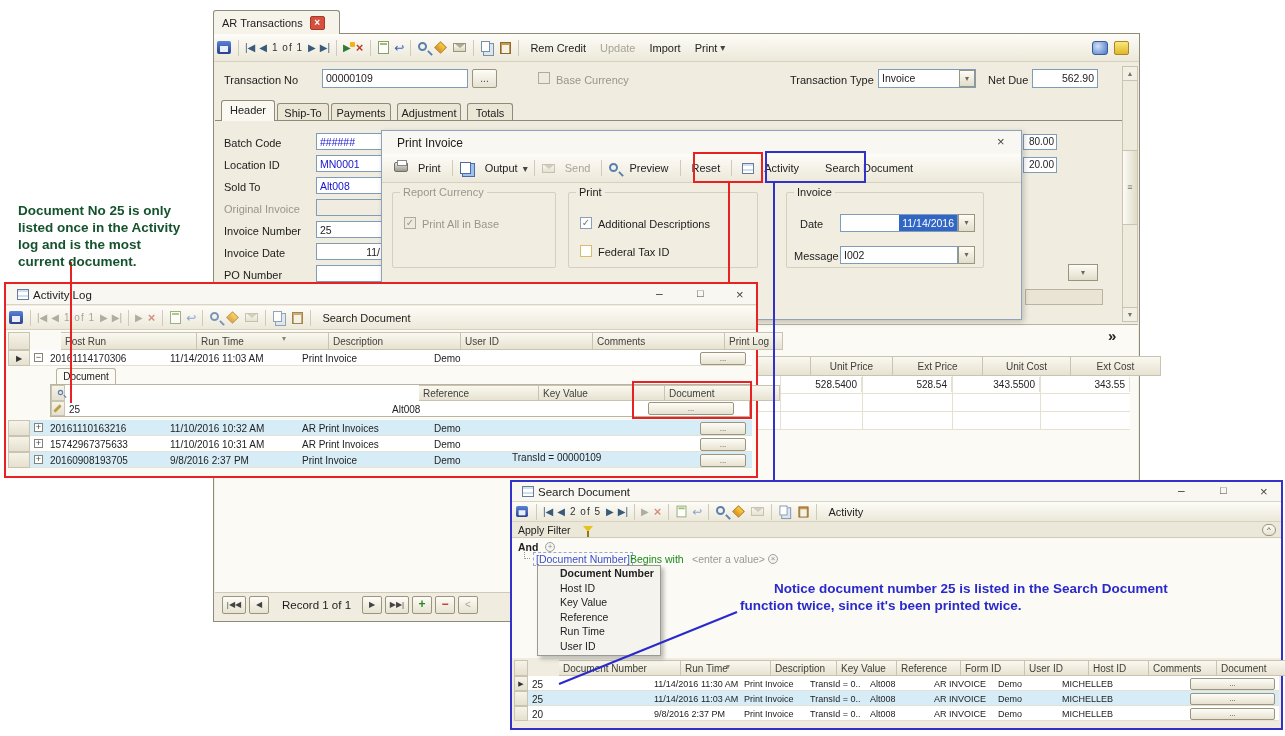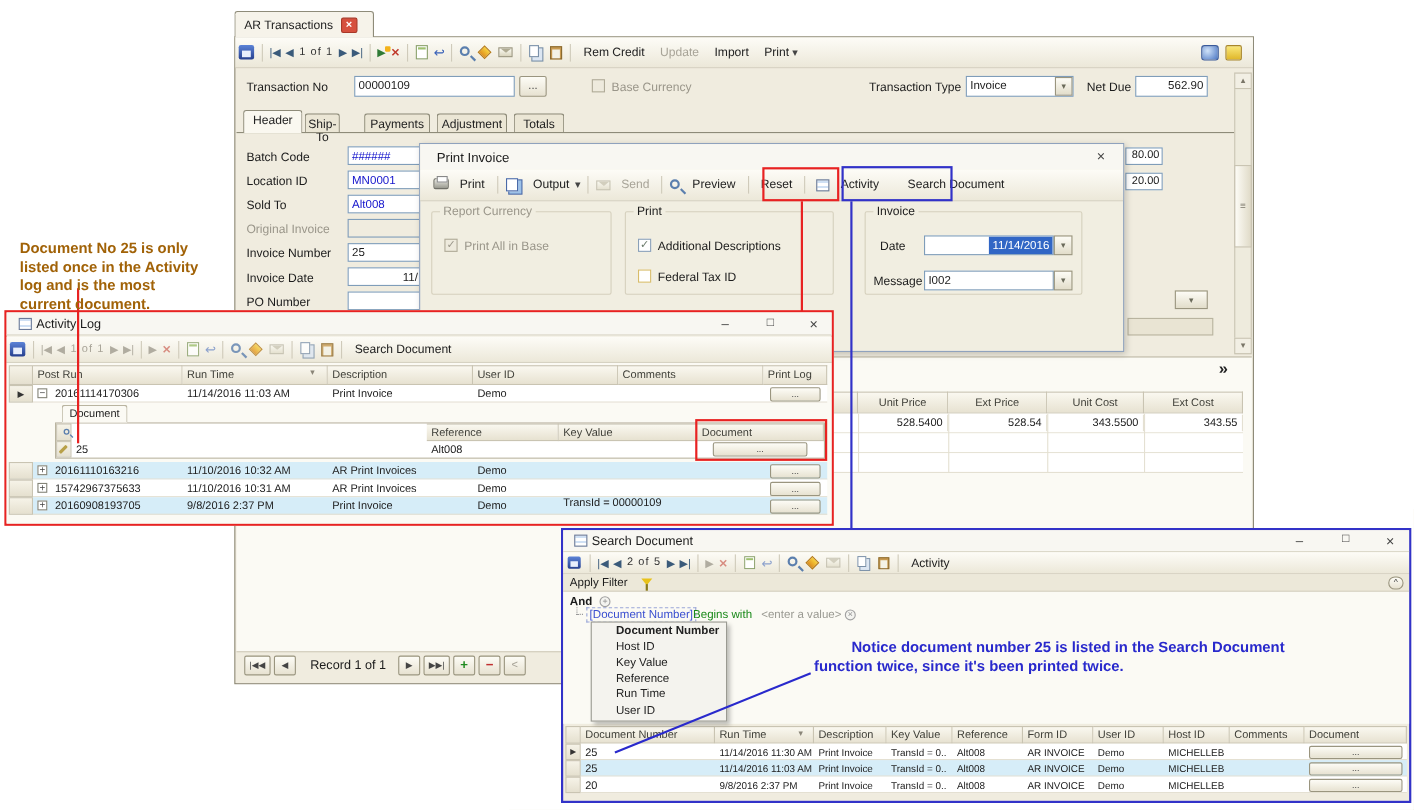--- a/index.html
+++ b/index.html
@@ -59,32 +59,32 @@
   .cb { position:absolute; width:12px; height:12px; background:#fff; border:1px solid #8aa0b8; font-size:10px; line-height:10px; text-align:center; color:#5a7a5a; }
   .cb.dis { background:#eeeadd; border-color:#b0ab98; color:#9a968a; }
   .lbl { position:absolute; font-size:11px; color:#1c1c1c; white-space:nowrap; }
   .lbl.dim { color:#9a968a; }
 
   
   .tab { position:absolute; background:#ebe6d5; border:1px solid #8e8b79; border-bottom:none; border-radius:3px 3px 0 0; font-size:11px; text-align:center; padding-top:3px; color:#222; }
   .tab.active { background:#faf8f0; z-index:2; }
 
   
-  .ghead { position:absolute; background:linear-gradient(#faf8f0,#e7e2d1); border:1px solid #c9c4b2; border-left:none; font-size:10px; color:#3f3f38; display:flex; align-items:center; padding:0 4px; white-space:nowrap; overflow:hidden; }
+  .ghead { position:absolute; background:linear-gradient(#faf8f0,#e7e2d1); border:1px solid #c9c4b2; border-left:none; font-size:10px; color:#3f3f38; display:flex; align-items:center; padding:0 4px; white-space:nowrap; overflow:hidden;margin-left:31px; }
   .gcell { position:absolute; font-size:10px; color:#222; padding:2px 4px; white-space:nowrap; overflow:hidden; border-right:1px solid #e4e0d2; }
   .grow { position:absolute; background:#fff; border-bottom:1px solid #e4e0d2; }
   .grow.alt { background:#d6edf8; }
   .selcol { position:absolute; background:linear-gradient(#f6f3e8,#e5e0cf); border:1px solid #c9c4b2; }
 
   .redline { position:absolute; background:#e82222; z-index:60; }
   .blueline { position:absolute; background:#3232c8; z-index:60; }
   .redbox { position:absolute; border:2px solid #e82222; z-index:59; }
   .bluebox { position:absolute; border:2px solid #3232c8; z-index:59; }
   .note { position:absolute; font-weight:bold; font-size:13.5px; line-height:17px; z-index:61; }
-  .note.red { color:#a16207;margin-top:15px; }
+  .note.red { color:#14532d; }
   .note.blue { color:#2929cc; }
 
   .menu { position:absolute; background:#f4f3ee; border:1px solid #9a9a92; box-shadow:3px 3px 4px rgba(0,0,0,.25); z-index:20; }
   .mitem { height:14.6px; line-height:14.6px; padding-left:22px; font-size:10.5px; color:#222; white-space:nowrap; }
   .mitem.first { font-weight:bold; }
 
   .sb { position:absolute; background:#f2efe4; border:1px solid #c9c4b2; text-align:center; color:#7a7668; }
 </style>
 </head>
 <body>
@@ -135,21 +135,21 @@
   <div class="btn3" style="left:472px;top:69px;width:25px;height:19px;line-height:17px;">...</div>
   <div class="cb dis" style="left:538px;top:72px;"></div>
   <div class="lbl dim" style="left:556px;top:74px;">Base Currency</div>
   <div class="lbl" style="left:790px;top:74px;">Transaction Type</div>
   <div class="field" style="left:878px;top:69px;width:98px;height:19px;">Invoice</div>
   <div class="ddbtn" style="left:959px;top:70px;width:16px;height:17px;">▾</div>
   <div class="lbl" style="left:988px;top:74px;">Net Due</div>
   <div class="field" style="left:1032px;top:69px;width:66px;height:19px;text-align:right;">562.90</div>
 
   <div class="tab active" style="left:221px;top:100px;width:54px;height:21px;">Header</div>
-  <div class="tab" style="left:277px;top:103px;width:32px;height:18px;">Ship-To</div>
+  <div class="tab" style="left:277px;top:103px;width:52px;height:18px;">Ship-To</div>
   <div class="tab" style="left:331px;top:103px;width:60px;height:18px;">Payments</div>
   <div class="tab" style="left:397px;top:103px;width:64px;height:18px;">Adjustment</div>
   <div class="tab" style="left:467px;top:103px;width:46px;height:18px;">Totals</div>
   <div class="abs" style="left:215px;top:120px;width:923px;height:1px;background:#8e8b79;"></div>
 
   <div class="lbl" style="left:224px;top:137px;">Batch Code</div>
   <div class="field bluev" style="left:316px;top:133px;width:68px;height:17px;">######</div>
   <div class="lbl" style="left:224px;top:159px;">Location ID</div>
   <div class="field bluev" style="left:316px;top:155px;width:68px;height:17px;">MN0001</div>
   <div class="lbl" style="left:224px;top:181px;">Sold To</div>

